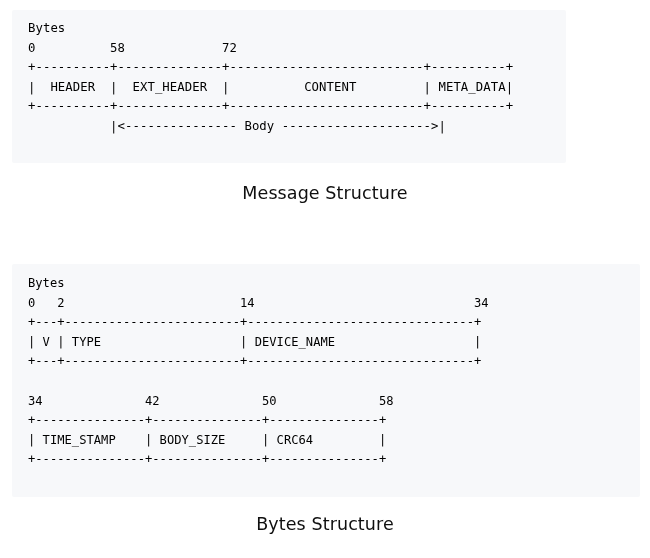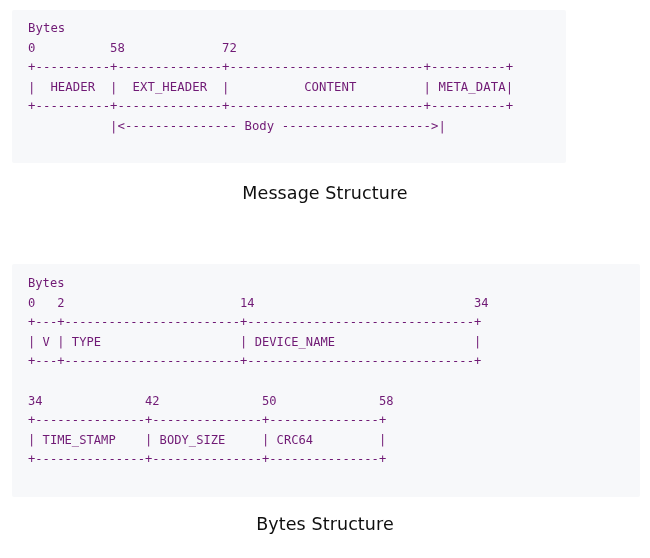--- a/index.html
+++ b/index.html
@@ -26,21 +26,21 @@
   
   .codeblock {
     background: #f7f8fa;
     border-radius: 2px;
     box-sizing: border-box;
     overflow: hidden;
   }
   .codeblock pre {
     margin: 0;
     font-family: "DejaVu Sans Mono", "Liberation Mono", monospace;
-    color: #701a75;
+    color: #000000;
     white-space: pre;
     font-variant-ligatures: none;
     -webkit-font-smoothing: antialiased;
   }
 
   
   #fig-message { top: 0; }
   #fig-message .codeblock {
     margin: 10px 0 0 12px;
     width: 554px;

